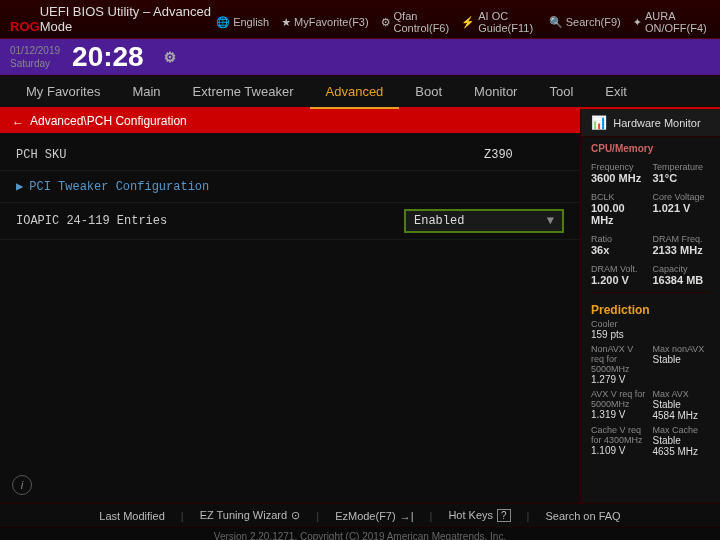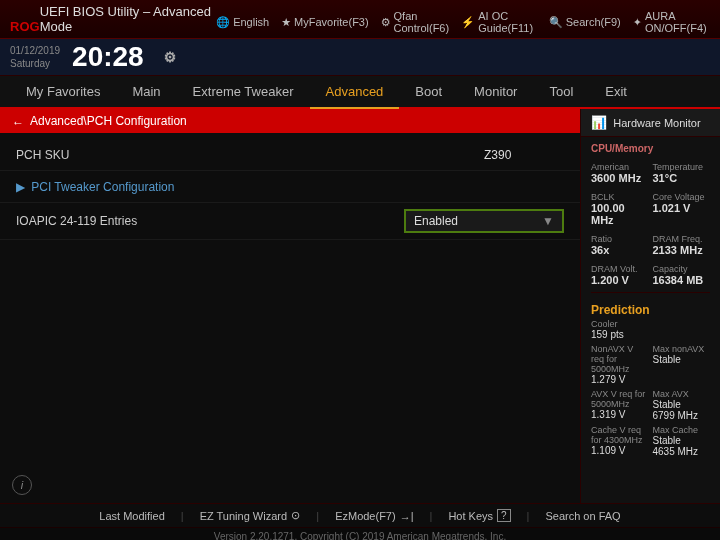--- a/index.html
+++ b/index.html
@@ -40,21 +40,21 @@
     }
     .top-icon-item {
       display: flex;
       align-items: center;
       gap: 3px;
       cursor: pointer;
     }
 
     
     .clock-bar {
-      background: #0f172a;
+      background: #4c1d95;
       display: flex;
       align-items: center;
       padding: 2px 10px;
       gap: 12px;
       border-bottom: 1px solid #2a0000;
     }
     .date-section { font-size: 10px; color: #888; line-height: 1.3; }
     .clock-section {
       font-size: 28px;
       font-weight: bold;
@@ -108,20 +108,21 @@
       display: flex;
       align-items: center;
       gap: 6px;
       color: #fff;
       font-size: 12px;
     }
 
     
     .config-table {
       padding: 6px 0;
+      font-family: Liberation Mono, monospace;
     }
     .config-row {
       display: flex;
       align-items: center;
       padding: 6px 16px;
       border-bottom: 1px solid #1a1a1a;
       min-height: 32px;
     }
     .config-row .row-label {
       flex: 1;
@@ -261,21 +262,21 @@
       justify-content: center;
       gap: 0;
       padding: 5px 0;
       font-size: 11px;
     }
     .footer-item {
       padding: 0 16px;
       color: #bbb;
       cursor: pointer;
       display: flex;
-      align-items: flex-end;
+      align-items: flex-start;
       gap: 4px;
     }
     .footer-separator {
       color: #444;
     }
     .footer-version {
       background: #0a0a0a;
       text-align: center;
       padding: 3px;
       color: #666;
@@ -387,21 +388,21 @@
   <div class="hw-monitor">
     <div class="hw-monitor-header">
       <span class="monitor-icon">📊</span>
       <span class="hw-monitor-title">Hardware Monitor</span>
     </div>
 
     <div class="hw-section-title">CPU/Memory</div>
 
     <div class="hw-grid">
       <div>
-        <div class="hw-label">American</div>
+        <div class="hw-label">Frequency</div>
         <div class="hw-value">3600 MHz</div>
       </div>
       <div>
         <div class="hw-label">Temperature</div>
         <div class="hw-value">31°C</div>
       </div>
     </div>
 
     <div class="hw-grid">
       <div>
@@ -458,21 +459,21 @@
       </div>
 
       <div class="pred-2col">
         <div>
           <div class="pred-label">AVX V req for 5000MHz</div>
           <div class="pred-value">1.319 V</div>
         </div>
         <div>
           <div class="pred-label">Max AVX</div>
           <div class="pred-value">Stable</div>
-          <div class="pred-value">6799 MHz</div>
+          <div class="pred-value">4584 MHz</div>
         </div>
       </div>
 
       <div class="pred-2col">
         <div>
           <div class="pred-label">Cache V req for 4300MHz</div>
           <div class="pred-value">1.109 V</div>
         </div>
         <div>
           <div class="pred-label">Max Cache</div>

